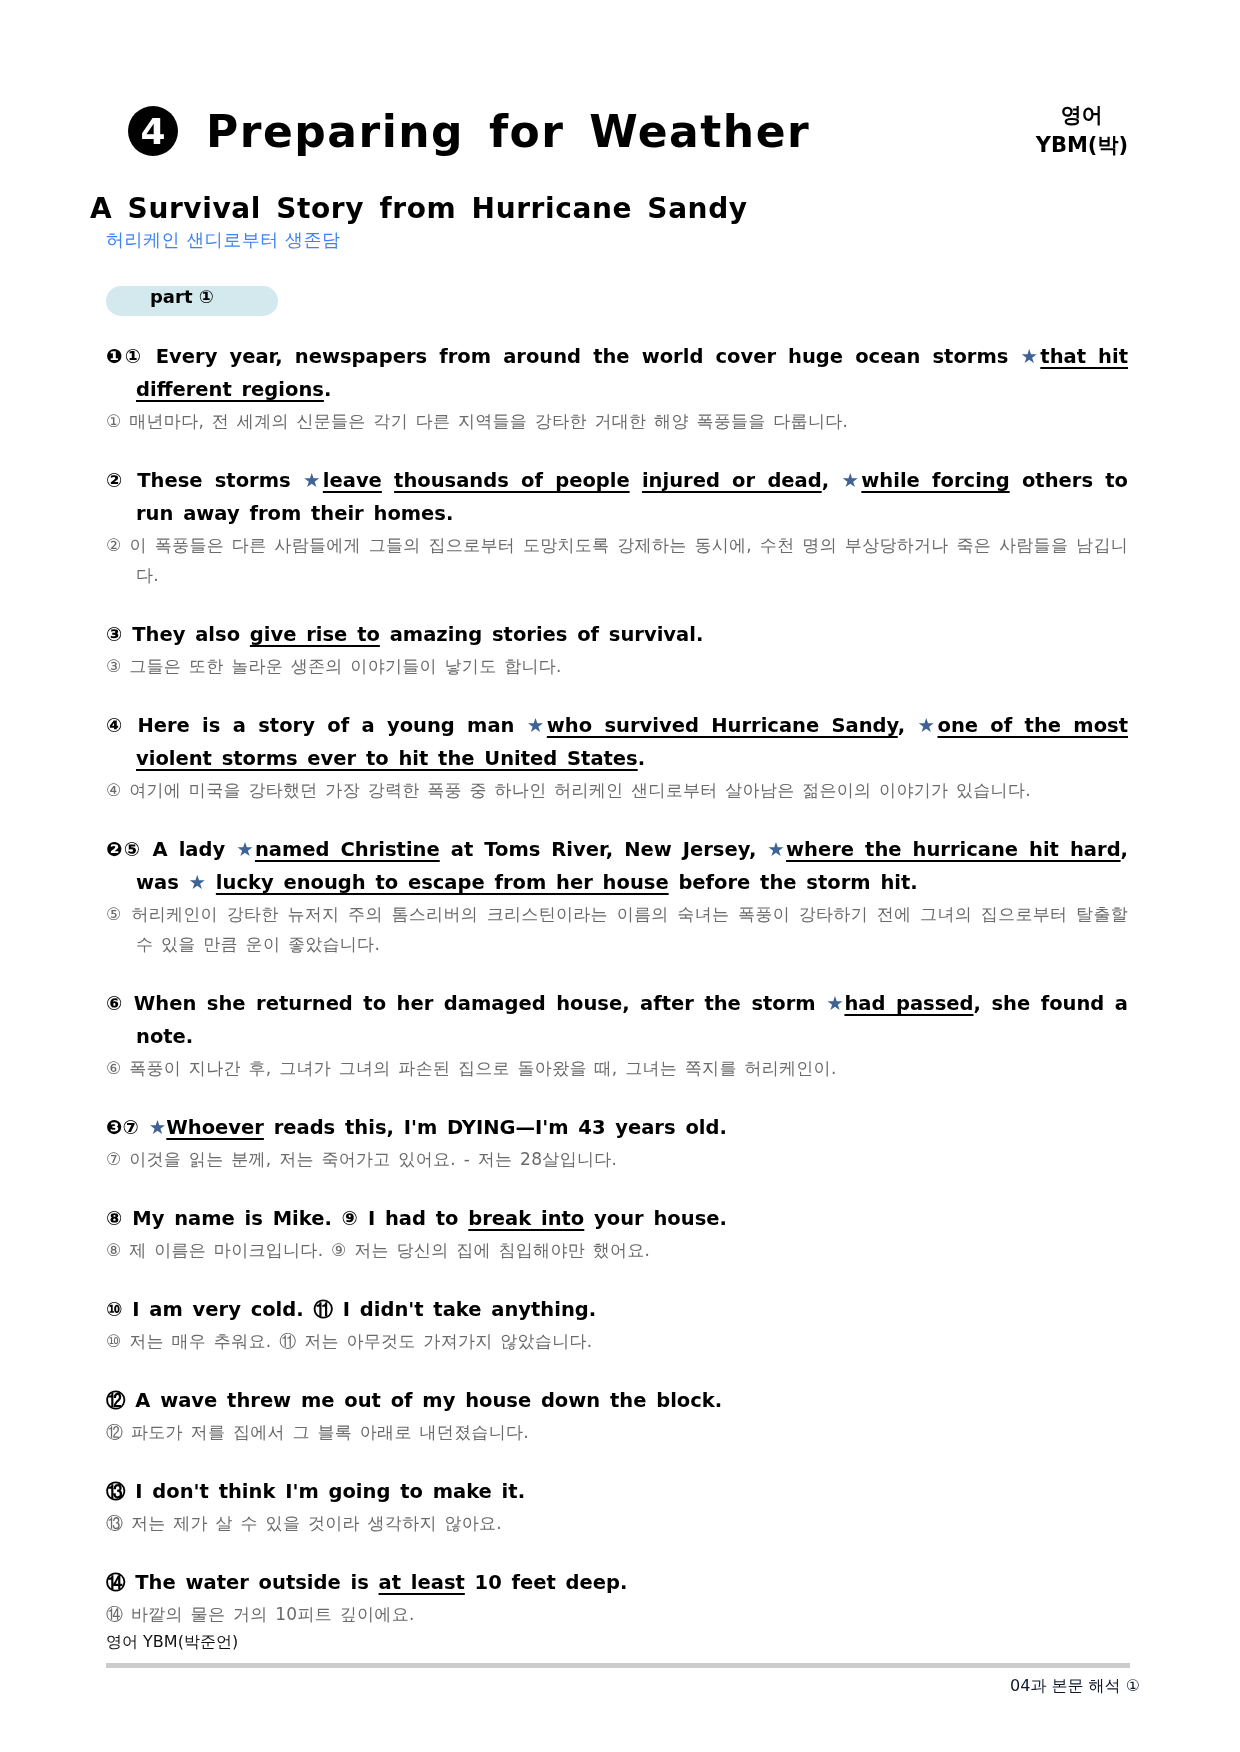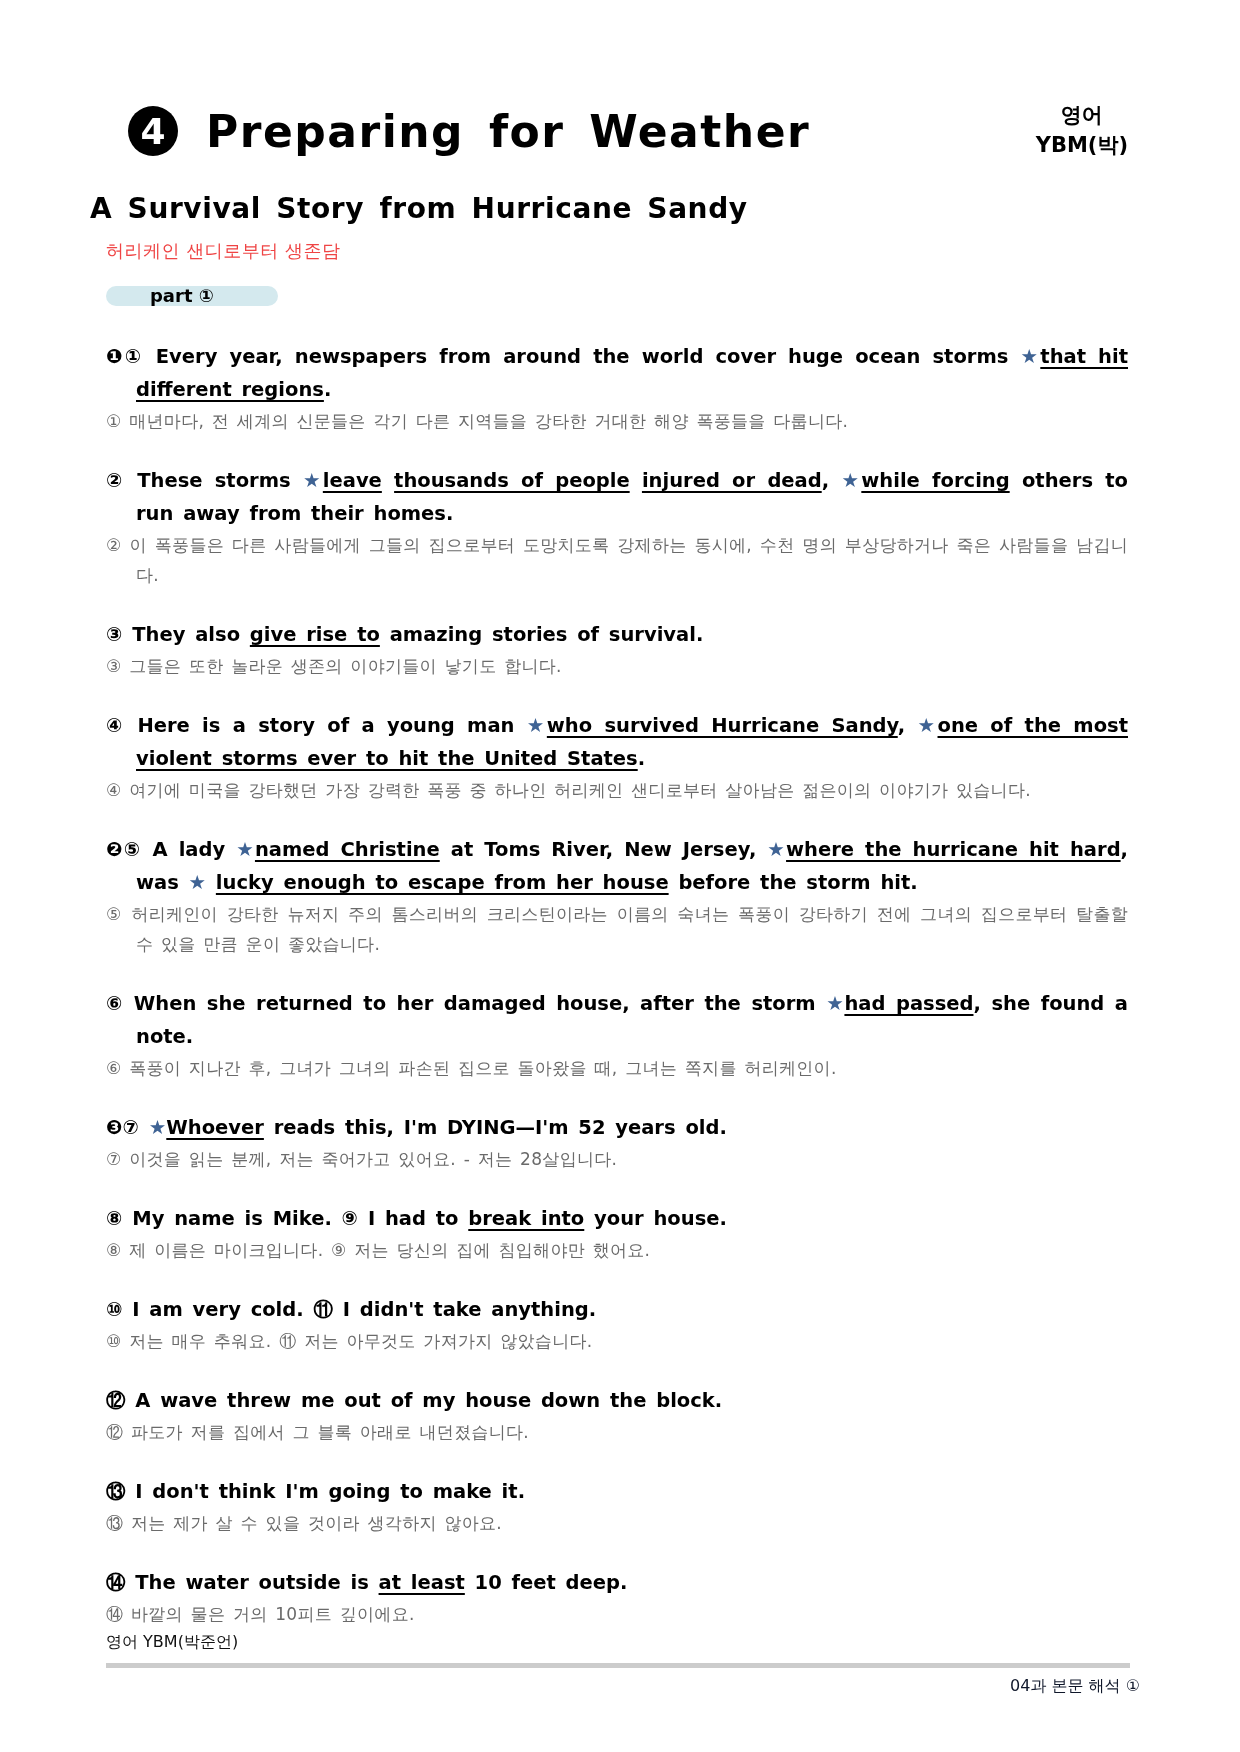--- a/index.html
+++ b/index.html
@@ -10,24 +10,24 @@
   .lesson-num { width: 50px; height: 50px; border-radius: 50%; background: #000; color: #fff;
                 font-weight: bold; font-size: 36px; display: flex; align-items: center; justify-content: center;
                 margin-right: 28px; }
   .lesson-title { font-weight: bold; font-size: 44px; letter-spacing: 1.5px; word-spacing: 8px; color: #000; }
 
   .subject-box { position: absolute; right: 112px; top: 100px; text-align: center; font-weight: bold;
                  font-size: 21px; line-height: 30px; color: #000; }
 
   .story-title { position: absolute; left: 90px; top: 192px; font-weight: bold; font-size: 28px;
                  letter-spacing: 0.6px; word-spacing: 5px; color: #000; }
-  .story-subtitle { position: absolute; left: 106px; top: 239px; font-size: 18px; color: #ef4444; letter-spacing: 0.5px; }
+  .story-subtitle { position: absolute; left: 106px; top: 228px; font-size: 18px; color: #3b82f6; letter-spacing: 0.5px; }
 
-  .part-pill { position: absolute; left: 106px; top: 286px; width: 172px; height: 20px; border-radius: 17px;
-               background: #d4e9ee; display: flex; align-items: flex-end; justify-content: center;
+  .part-pill { position: absolute; left: 106px; top: 286px; width: 172px; height: 30px; border-radius: 17px;
+               background: #d4e9ee; display: flex; align-items: flex-start; justify-content: center;
                font-weight: bold; font-size: 18px; color: #000; padding-right: 20px; box-sizing: border-box; }
 
   .sentences { position: absolute; left: 106px; top: 340px; width: 1022px; }
   .sentence { margin: 0; }
   .en { font-weight: bold; font-size: 19.5px; line-height: 33px; color: #000; text-align: justify;
         text-align-last: left; padding-left: 30px; text-indent: -30px; word-spacing: 3px; }
   .ko { font-size: 17px; line-height: 30px; color: #6a6a6a; text-align: justify; text-align-last: left;
         padding-left: 30px; text-indent: -30px; letter-spacing: 0.3px; word-spacing: 2px; }
   .u { text-decoration: underline; text-underline-offset: 4px; text-decoration-thickness: 1.5px; }
   .star { color: #3f6394; }
@@ -75,21 +75,21 @@
     </div>
     <div class="sentence" style="margin-top: 28px;">
       <div class="en"><span>❷⑤ A lady </span><span class="star" style="color: rgb(63, 99, 148);">★</span><span class="u">named Christine</span><span> at Toms River, New Jersey, </span><span class="star" style="color: rgb(63, 99, 148);">★</span><span class="u">where the hurricane hit hard</span><span>, was </span><span class="star" style="color: rgb(63, 99, 148);">★</span><span> </span><span class="u">lucky enough to escape from her house</span><span> before the storm hit.</span></div>
       <div class="ko">⑤ 허리케인이 강타한 뉴저지 주의 톰스리버의 크리스틴이라는 이름의 숙녀는 폭풍이 강타하기 전에 그녀의 집으로부터 탈출할 수 있을 만큼 운이 좋았습니다.</div>
     </div>
     <div class="sentence" style="margin-top: 28px;">
       <div class="en"><span>⑥ When she returned to her damaged house, after the storm </span><span class="star" style="color: rgb(63, 99, 148);">★</span><span class="u">had passed</span><span>, she found a note.</span></div>
       <div class="ko">⑥ 폭풍이 지나간 후, 그녀가 그녀의 파손된 집으로 돌아왔을 때, 그녀는 쪽지를 허리케인이.</div>
     </div>
     <div class="sentence" style="margin-top: 28px;">
-      <div class="en"><span>❸⑦ </span><span class="star" style="color: rgb(63, 99, 148);">★</span><span class="u">Whoever</span><span> reads this, I'm DYING—I'm 52 years old.</span></div>
+      <div class="en"><span>❸⑦ </span><span class="star" style="color: rgb(63, 99, 148);">★</span><span class="u">Whoever</span><span> reads this, I'm DYING—I'm 43 years old.</span></div>
       <div class="ko">⑦ 이것을 읽는 분께, 저는 죽어가고 있어요. - 저는 28살입니다.</div>
     </div>
     <div class="sentence" style="margin-top: 28px;">
       <div class="en"><span>⑧ My name is Mike. ⑨ I had to </span><span class="u">break into</span><span> your house.</span></div>
       <div class="ko">⑧ 제 이름은 마이크입니다. ⑨ 저는 당신의 집에 침입해야만 했어요.</div>
     </div>
     <div class="sentence" style="margin-top: 28px;">
       <div class="en"><span>⑩ I am very cold. ⑪ I didn't take anything.</span></div>
       <div class="ko">⑩ 저는 매우 추워요. ⑪ 저는 아무것도 가져가지 않았습니다.</div>
     </div>

